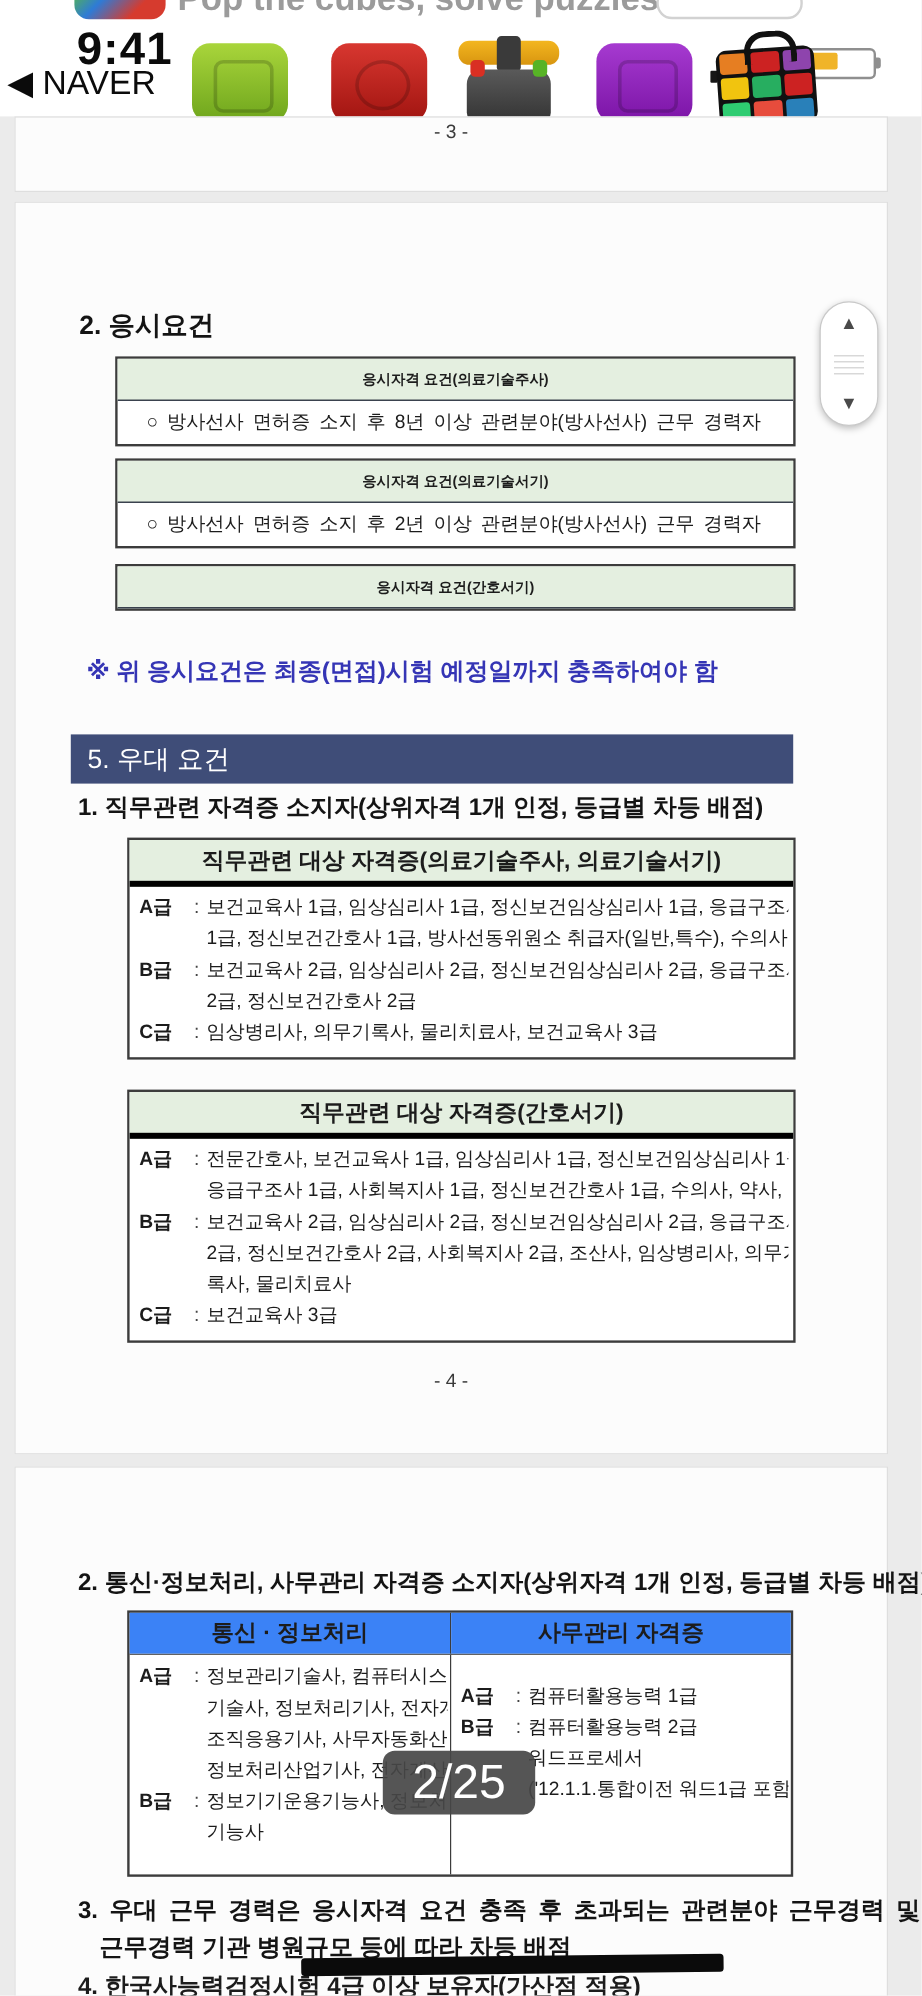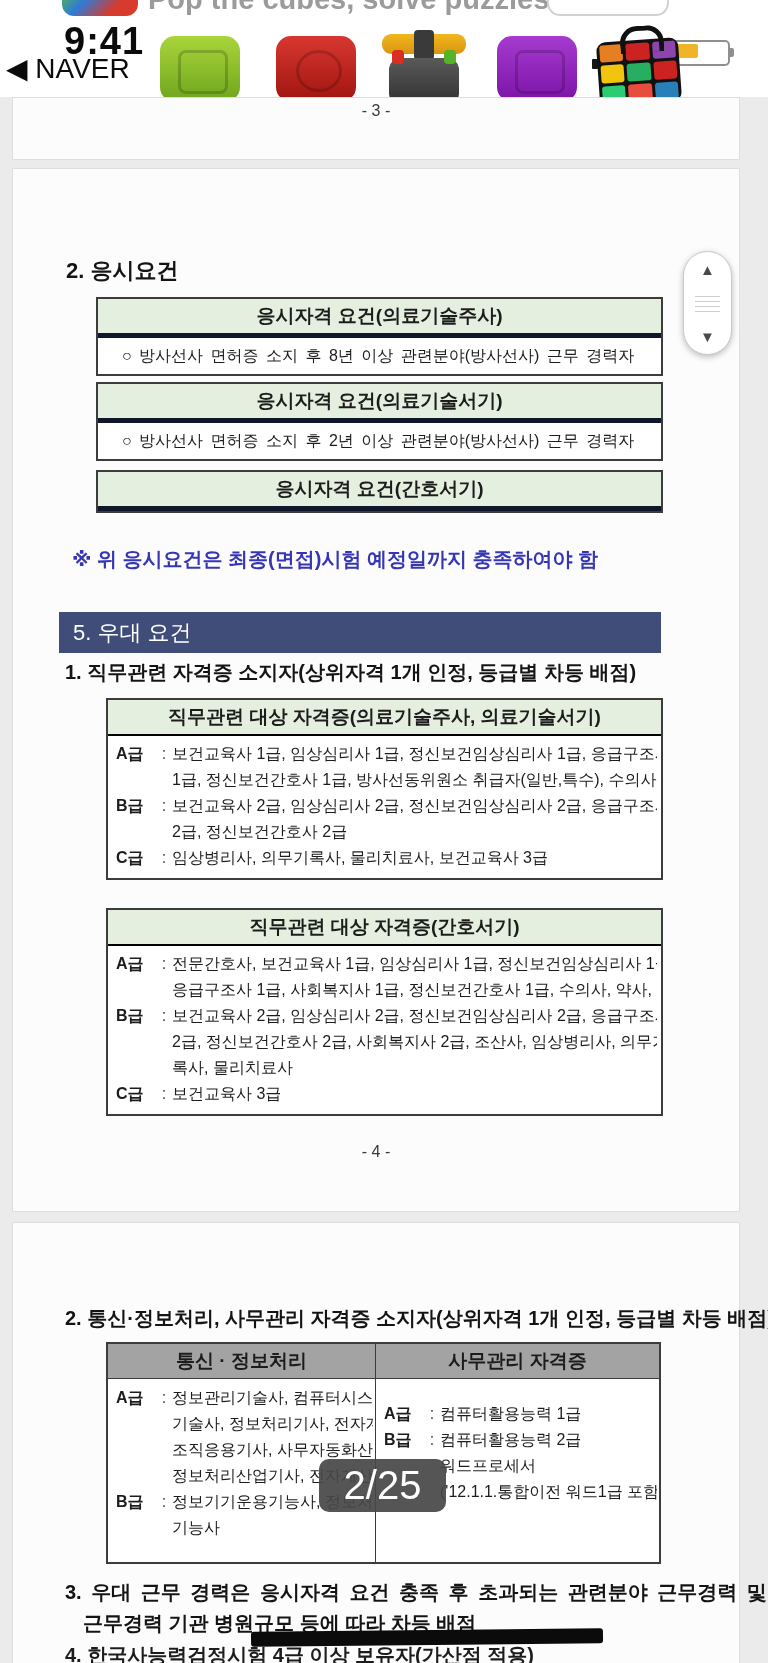--- a/index.html
+++ b/index.html
@@ -55,40 +55,40 @@
   
   .card{position:absolute;left:12px;width:728px;background:#fcfcfc;border:1px solid #dedede;box-sizing:border-box;}
   .card1{top:97px;height:63px;}
   .card2{top:168px;height:1044px;}
   .card3{top:1222px;height:460px;}
   .page-marker{position:absolute;left:0;width:100%;text-align:center;font-size:16px;color:#3a3a3a;}
   
   .doc-title{position:absolute;font-weight:700;color:#141414;white-space:nowrap;}
   
   .req-table{position:absolute;left:83px;width:567px;border:2px solid #3c3c3c;background:#fff;box-sizing:border-box;}
-  .rt-hdr{height:34px;background:#e4efe0;border-bottom:5px solid #0f172a;display:flex;align-items:center;justify-content:center;
-    font-size:19px;font-weight:700;overflow:hidden;white-space:nowrap;}
+  .rt-hdr{height:34px;background:#e4efe0;border-bottom:1px solid #0f172a;display:flex;align-items:center;justify-content:center;
+    font-size:12px;font-weight:700;overflow:hidden;white-space:nowrap;}
   .rt-row{height:36px;display:flex;align-items:center;padding:0 24px;font-size:16px;word-spacing:3px;overflow:hidden;white-space:nowrap;}
   .note-blue{position:absolute;left:59px;top:377px;font-size:20px;font-weight:700;color:#3535b5;white-space:nowrap;}
   .navy-bar{position:absolute;left:46px;top:443px;width:602px;height:41px;background:#3f4d78;color:#ffffff;
     font-size:22px;line-height:41px;padding-left:14px;box-sizing:border-box;white-space:nowrap;}
   
   .cert-table{position:absolute;left:93px;width:557px;border:2px solid #3c3c3c;background:#fff;box-sizing:border-box;}
-  .ct-hdr{height:34px;background:#e4efe0;border-bottom:2px solid #000000;display:flex;align-items:center;justify-content:center;
+  .ct-hdr{height:34px;background:#e4efe0;border-bottom:5px solid #000000;display:flex;align-items:center;justify-content:center;
     font-size:19px;font-weight:700;overflow:hidden;white-space:nowrap;}
   .ct-body{padding:5px 4px 7px 8px;overflow:hidden;}
   .grade-row{display:flex;align-items:flex-start;font-size:16px;line-height:26px;}
   .g-label{width:40px;flex:none;font-weight:700;}
   .g-colon{width:16px;flex:none;text-align:center;color:#444;}
   .g-lines{flex:1;min-width:0;}
   .g-lines div{white-space:nowrap;overflow:hidden;}
   
   .it-table{position:absolute;left:93px;width:555px;border:2px solid #3c3c3c;background:#fff;box-sizing:border-box;}
   .it-hdr-row{display:grid;grid-template-columns:268px 1fr;border-bottom:1px solid #3c3c3c;}
-  .it-hdr{height:34px;background:#a3a3a3;display:flex;align-items:center;justify-content:center;font-size:19px;font-weight:700;white-space:nowrap;overflow:hidden;}
+  .it-hdr{height:34px;background:#3b82f6;display:flex;align-items:center;justify-content:center;font-size:19px;font-weight:700;white-space:nowrap;overflow:hidden;}
   .it-hdr.left{border-right:1px solid #3c3c3c;}
   .it-body-row{display:grid;grid-template-columns:268px 1fr;min-height:183px;}
   .it-cell{padding:6px 2px 8px 8px;overflow:hidden;}
   .it-cell.left{border-right:1px solid #3c3c3c;}
   .it-cell.right{padding-top:22px;padding-left:8px;}
   
   .item-lines{position:absolute;font-size:20px;font-weight:700;color:#141414;}
   .item-lines .l1{white-space:nowrap;word-spacing:4px;line-height:31px;}
   .item-lines .l2{white-space:nowrap;padding-left:18px;line-height:31px;}
   .item4{position:absolute;left:52px;top:419px;font-size:20px;font-weight:700;white-space:nowrap;}

